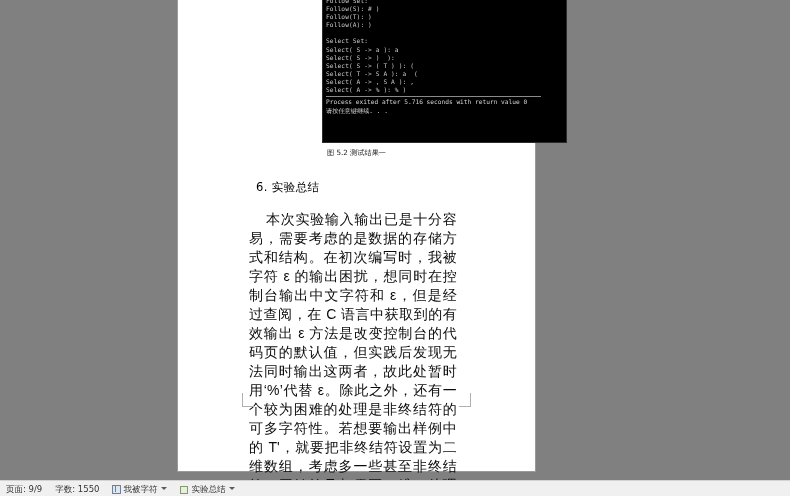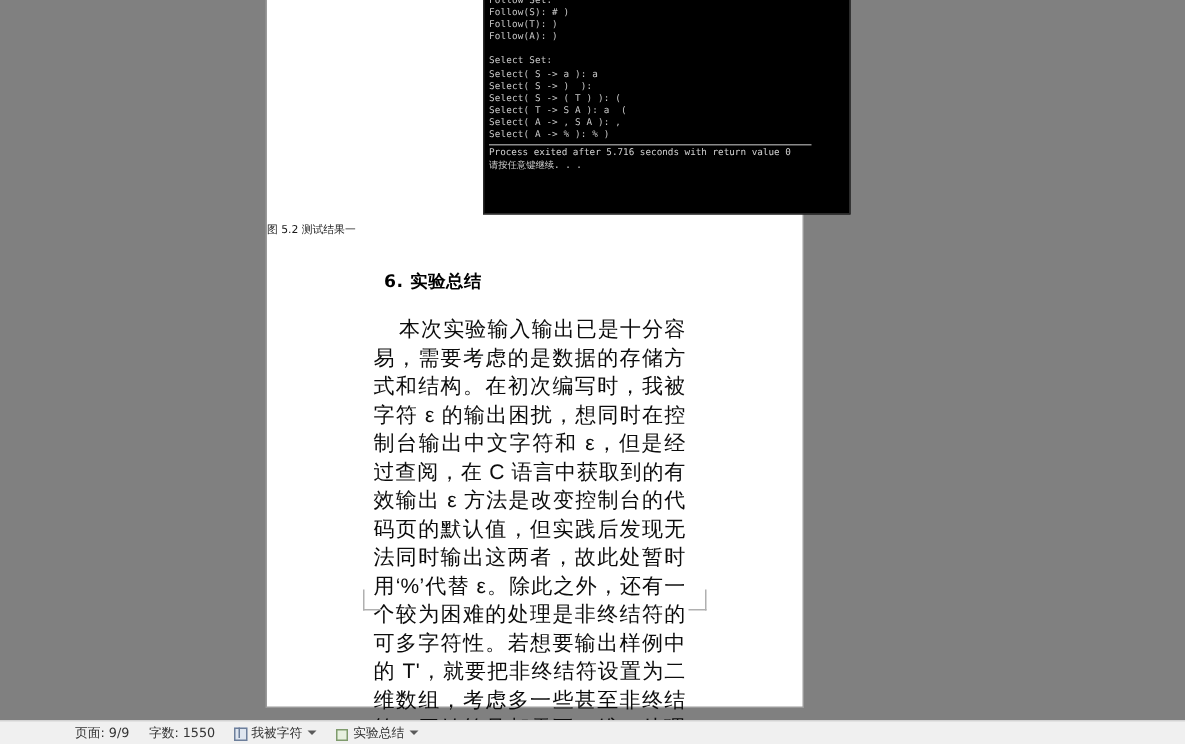--- a/index.html
+++ b/index.html
@@ -67,32 +67,33 @@
     color: #d2d2d2;
     white-space: pre;
     padding-left: 3px;
   }
 
   .figure-caption {
     position: absolute;
     left: 0;
     top: 148px;
     width: 357px;
+    text-align: center;
     font-family: "DejaVu Sans", sans-serif;
     font-size: 7.2px;
     color: #1a1a1a;
   }
 
   .heading {
     position: absolute;
     left: 78px;
     top: 180px;
     font-family: "DejaVu Sans", sans-serif;
     font-size: 11.5px;
-    font-weight: bold;
+    font-weight: normal;
     color: #000000;
     letter-spacing: 0.4px;
   }
 
   .body-text {
     position: absolute;
     left: 71px;
     top: 210px;
     width: 208px;
     font-family: Liberation Sans, sans-serif;
@@ -122,21 +123,20 @@
     bottom: 0;
     width: 790px;
     height: 16px;
     background: #f0f0f0;
     border-top: 1px solid #d3d3d3;
     display: flex;
     align-items: center;
     font-family: "DejaVu Sans", sans-serif;
     font-size: 8.5px;
     color: #333333;
-    padding-left: 44px;
   }
   .sb-item {
     padding: 0 7px 0 6px;
     white-space: nowrap;
     display: flex;
     align-items: center;
     gap: 3px;
     height: 16px;
     line-height: 16px;
   }

